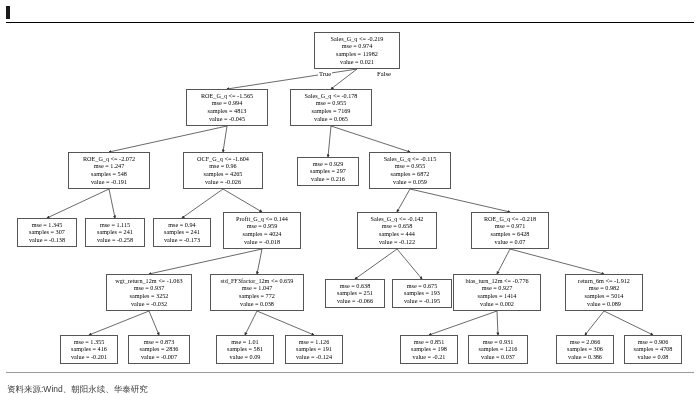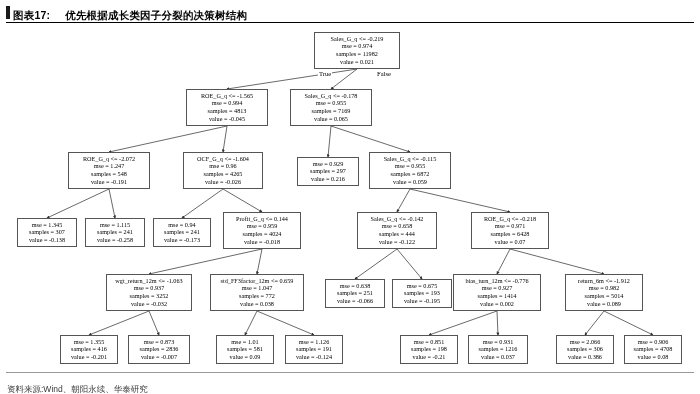--- a/index.html
+++ b/index.html
@@ -123,24 +123,20 @@
     background: #fff;
     padding: 0 1px;
     white-space: nowrap;
   }
 </style>
 </head>
 <body>
 
 <div id="header">
   <div class="bar-top"></div>
-  <div class="title-row">
-    <span class="fig-label">图表17:</span>
-    <span class="fig-title">优先根据成长类因子分裂的决策树结构</span>
-  </div>
   <div class="rule"></div>
 </div>
 
 <div id="tree">
   <svg id="edges" viewBox="0 0 700 346">
       <defs>
         <marker id="arrow" viewBox="0 0 10 10" refX="8" refY="5" markerWidth="4" markerHeight="4" orient="auto-start-reverse">
           <path d="M 0 0 L 10 5 L 0 10 z" fill="#333"></path>
         </marker>
       </defs>

